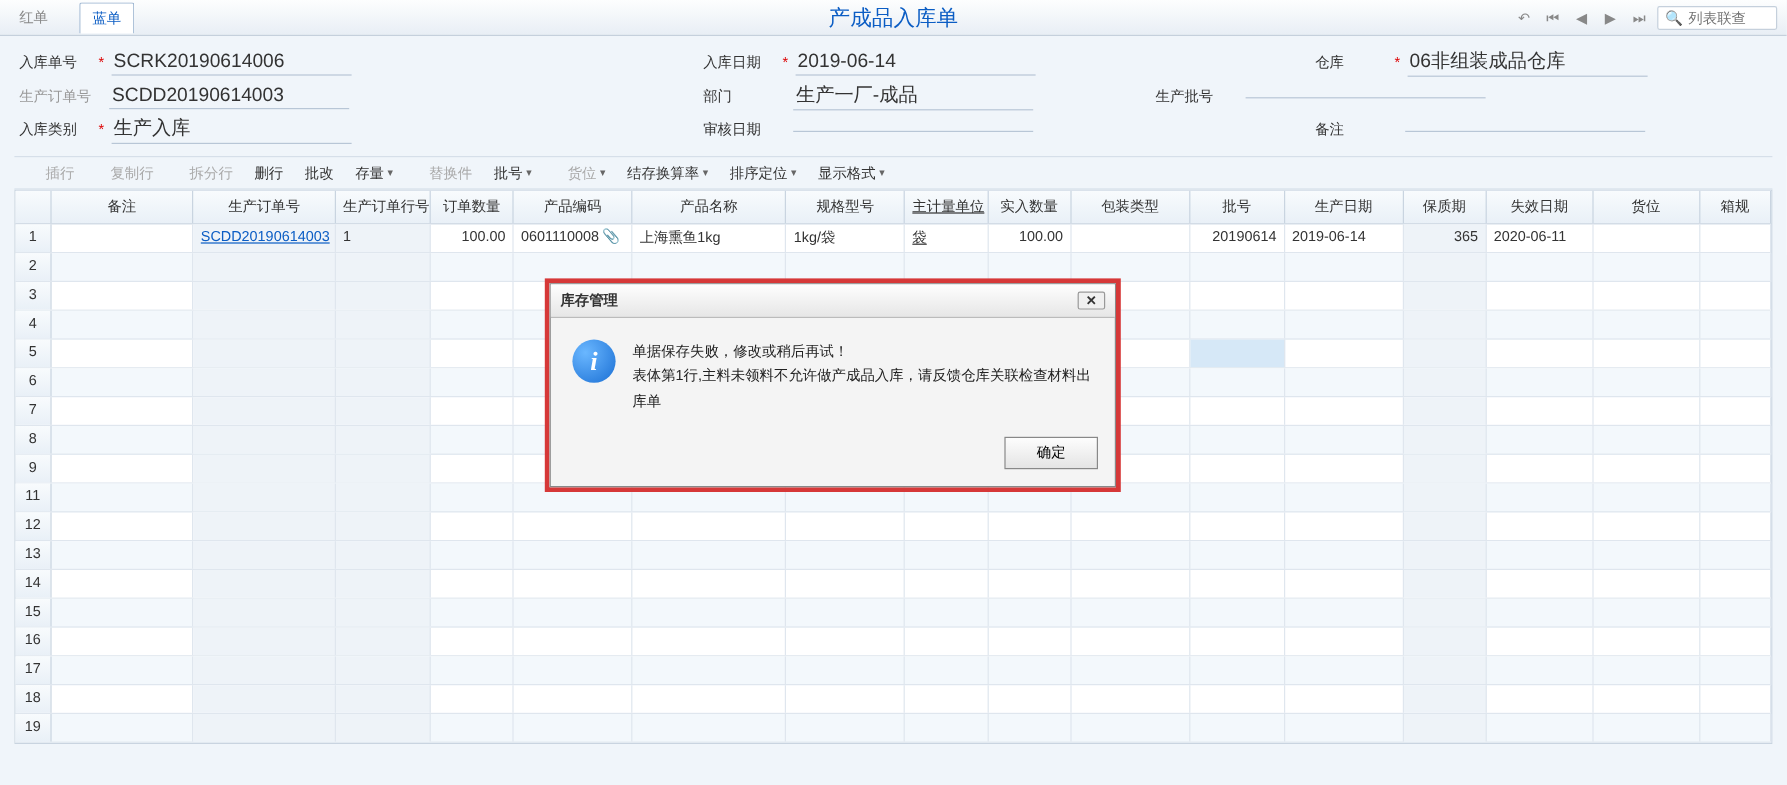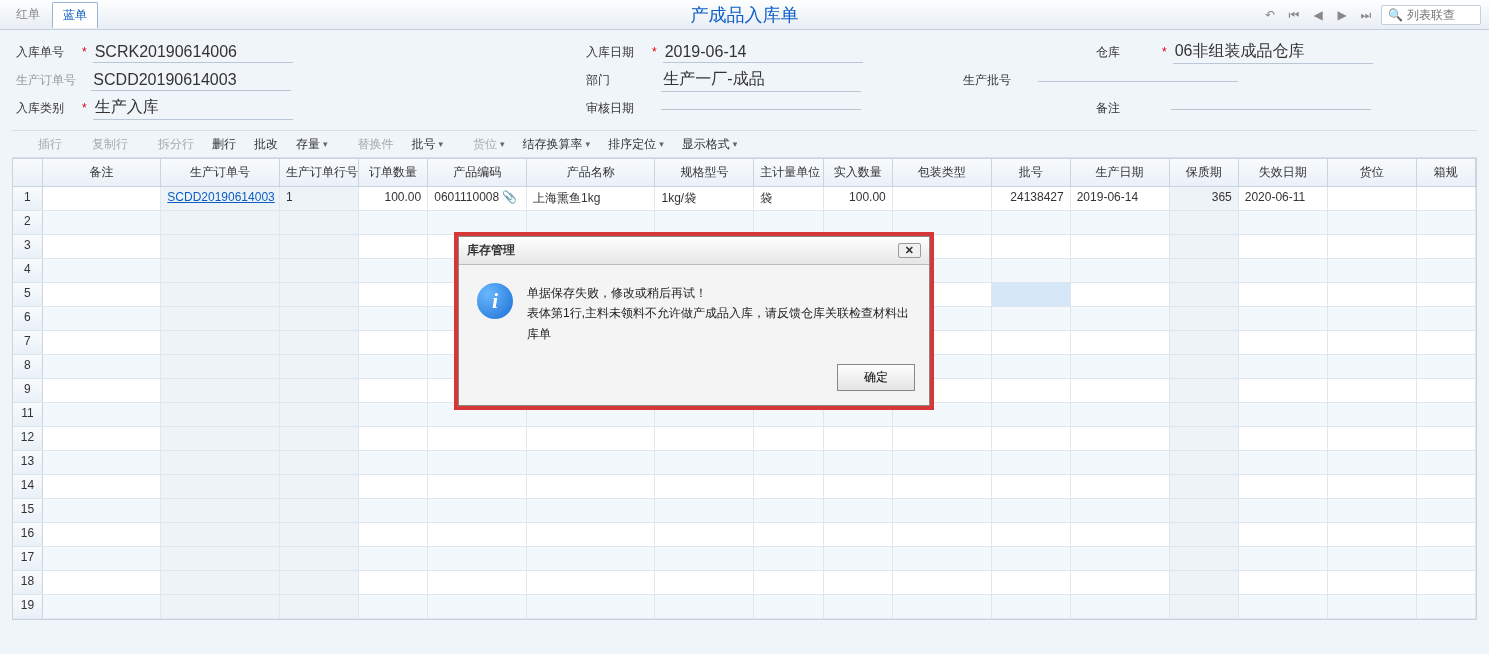--- a/index.html
+++ b/index.html
@@ -1,19 +1,19 @@
 <!DOCTYPE html>
 <html><head>
 <meta charset="utf-8">
 <style>
 * { margin: 0; padding: 0; box-sizing: border-box; font-family: "Microsoft YaHei", Arial, sans-serif; }
 body { background: #f0f5fa; font-size: 12px; color: #333; overflow: hidden; }
 
 .topbar { height: 30px; background: linear-gradient(#fdfefe, #e8eef5); border-bottom: 1px solid #c5d0dc; display: flex; align-items: center; position: relative; }
-.tabs { display: flex; gap: 2px; padding-left: 6px; }
+.tabs { display: flex; gap: 16px; padding-left: 6px; }
 .tab { padding: 4px 10px; font-size: 12px; cursor: pointer; }
 .tab.inactive { color: #888; }
 .tab.active { color: #0b5dc4; border: 1px solid #9bb4d0; border-bottom: none; background: #fff; border-radius: 2px 2px 0 0; }
 .title { position: absolute; left: 50%; transform: translateX(-50%); font-size: 18px; color: #0b5dc4; font-weight: 500; }
 .top-right { position: absolute; right: 8px; display: flex; align-items: center; gap: 6px; }
 .nav-icon { width: 18px; height: 18px; display: inline-flex; align-items: center; justify-content: center; color: #888; cursor: pointer; font-size: 12px; }
 .search-box { border: 1px solid #c5d0dc; background: #fff; border-radius: 2px; padding: 2px 6px; display: flex; align-items: center; gap: 4px; width: 100px; }
 .search-box input { border: none; outline: none; width: 70px; font-size: 12px; color: #888; }
 
 .form-area { padding: 10px 16px 6px 16px; background: #f0f5fa; }
@@ -46,21 +46,21 @@
 .attach-icon { color: #888; margin-left: 3px; }
 
 .c-row { width: 30px; }
 .c-remark { width: 120px; }
 .c-order { width: 120px; }
 .c-orderline { width: 80px; }
 .c-qty { width: 70px; }
 .c-code { width: 100px; }
 .c-name { width: 130px; }
 .c-spec { width: 100px; }
-.c-unit { width: 70px; }
+.c-unit { width: 70px; text-decoration: underline; }
 .c-inqty { width: 70px; }
 .c-pack { width: 100px; }
 .c-batch { width: 80px; }
 .c-pdate { width: 100px; }
 .c-shelf { width: 70px; }
 .c-exp { width: 90px; }
 .c-loc { width: 90px; }
 .c-box { width: 60px; }
 
 .dialog-frame { position: absolute; left: 454px; top: 232px; width: 480px; border: 4px solid #d63838; }
@@ -208,21 +208,21 @@
         <div class="gc c-remark"></div>
         <div class="gc c-order link ro">SCDD20190614003</div>
         <div class="gc c-orderline ro">1</div>
         <div class="gc c-qty num">100.00</div>
         <div class="gc c-code">0601110008<span class="attach-icon">📎</span></div>
         <div class="gc c-name">上海熏鱼1kg</div>
         <div class="gc c-spec">1kg/袋</div>
         <div class="gc c-unit">袋</div>
         <div class="gc c-inqty num">100.00</div>
         <div class="gc c-pack"></div>
-        <div class="gc c-batch num">24138427</div>
+        <div class="gc c-batch num">20190614</div>
         <div class="gc c-pdate">2019-06-14</div>
         <div class="gc c-shelf num ro">365</div>
         <div class="gc c-exp">2020-06-11</div>
         <div class="gc c-loc"></div>
         <div class="gc c-box"></div>
       </div>
       <div class="gr">
         <div class="gc rownum c-row">2</div>
         <div class="gc c-remark"></div>
         <div class="gc c-order ro"></div>

